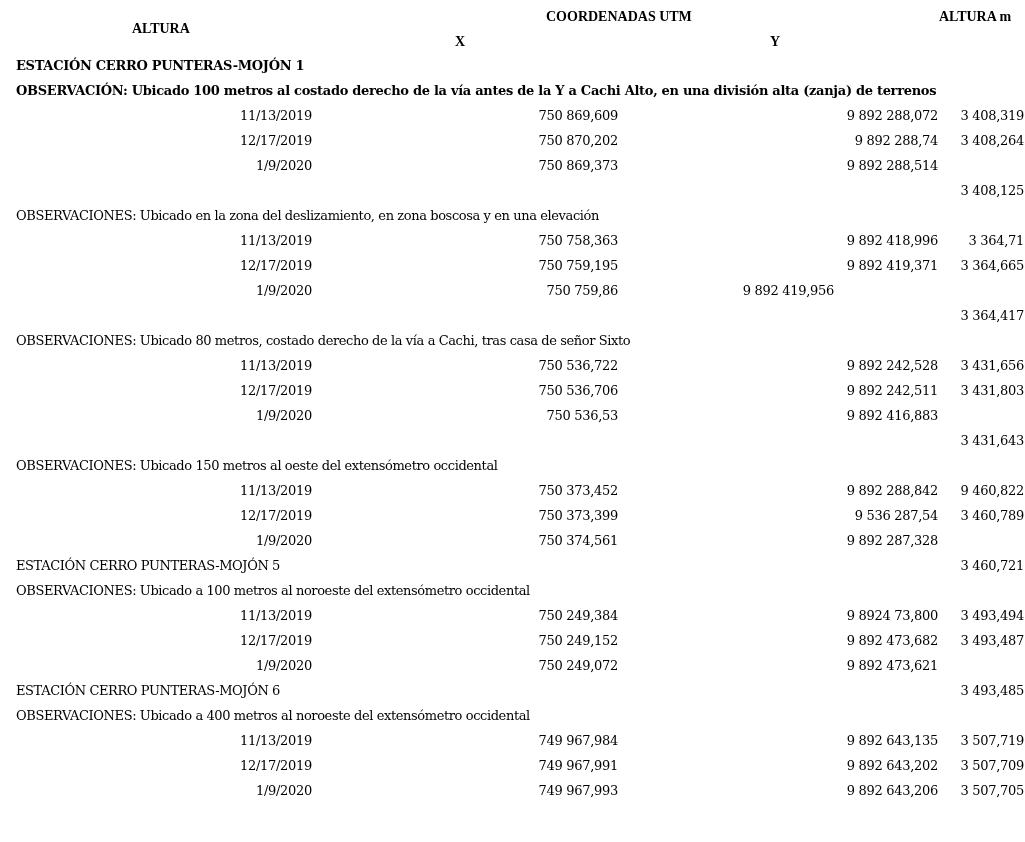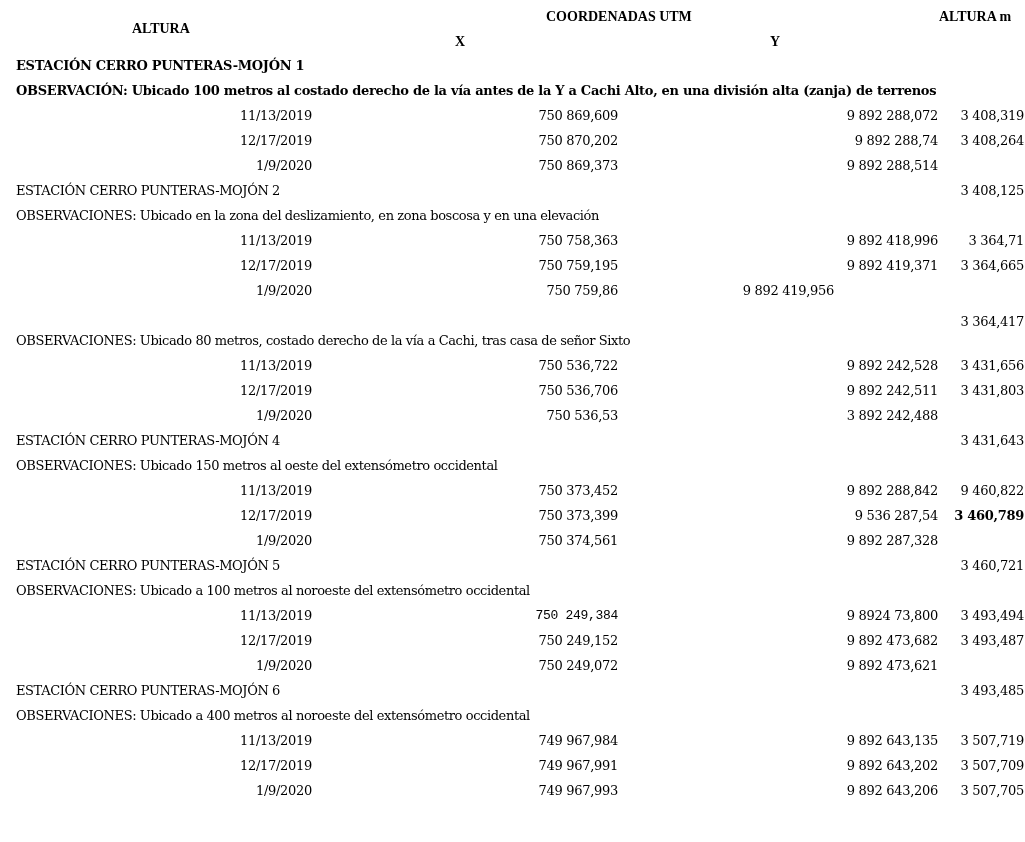--- a/index.html
+++ b/index.html
@@ -42,21 +42,20 @@
       <div class="cell r" style="right: 95px;">9 892 288,74</div>
       <div class="cell r" style="right: 9px;">3 408,264</div>
     </div>
     <div class="row" style="top: 154px;">
       <div class="cell r" style="right: 721px;">1/9/2020</div>
       <div class="cell r" style="right: 415px;">750 869,373</div>
       <div class="cell r" style="right: 95px; margin-left: 40px;">9 892 288,514</div>
       <div class="cell r" style="right: 9px;"></div>
     </div>
     <div class="row" style="top: 179px;">
-      <div class="full">ESTACIÓN CERRO PUNTERAS-MOJÓN 2</div>
       <div class="cell r" style="right: 9px;">3 408,125</div>
     </div>
     <div class="row" style="top: 204px;">
       <div class="full">OBSERVACIONES: Ubicado en la zona del deslizamiento, en zona boscosa y en una elevación</div>
     </div>
     <div class="row" style="top: 229px;">
       <div class="cell r" style="right: 721px;">11/13/2019</div>
       <div class="cell r" style="right: 415px;">750 758,363</div>
       <div class="cell r" style="right: 95px;">9 892 418,996</div>
       <div class="cell r" style="right: 9px;">3 364,71</div>
@@ -67,78 +66,77 @@
       <div class="cell r" style="right: 95px;">9 892 419,371</div>
       <div class="cell r" style="right: 9px;">3 364,665</div>
     </div>
     <div class="row" style="top: 279px;">
       <div class="cell r" style="right: 721px;">1/9/2020</div>
       <div class="cell r" style="right: 415px;">750 759,86</div>
       <div class="cell r" style="right: 199px;">9 892 419,956</div>
       <div class="cell r" style="right: 9px;"></div>
     </div>
     <div class="row" style="top: 304px;">
-      <div class="cell r" style="right: 9px; margin-top: 6px;">3 364,417</div>
+      <div class="cell r" style="right: 9px;">3 364,417</div>
     </div>
     <div class="row" style="top: 329px;">
       <div class="full">OBSERVACIONES: Ubicado 80 metros, costado derecho de la vía a Cachi, tras casa de señor Sixto</div>
     </div>
     <div class="row" style="top: 354px;">
       <div class="cell r" style="right: 721px;">11/13/2019</div>
       <div class="cell r" style="right: 415px;">750 536,722</div>
       <div class="cell r" style="right: 95px;">9 892 242,528</div>
       <div class="cell r" style="right: 9px;">3 431,656</div>
     </div>
     <div class="row" style="top: 379px;">
       <div class="cell r" style="right: 721px;">12/17/2019</div>
       <div class="cell r" style="right: 415px;">750 536,706</div>
       <div class="cell r" style="right: 95px;">9 892 242,511</div>
       <div class="cell r" style="right: 9px;">3 431,803</div>
     </div>
     <div class="row" style="top: 404px;">
       <div class="cell r" style="right: 721px;">1/9/2020</div>
       <div class="cell r" style="right: 415px;">750 536,53</div>
-      <div class="cell r" style="right: 95px;">3 892 242,488</div>
+      <div class="cell r" style="right: 95px;">9 892 416,883</div>
       <div class="cell r" style="right: 9px;"></div>
     </div>
     <div class="row" style="top: 429px;">
-      <div class="full">ESTACIÓN CERRO PUNTERAS-MOJÓN 4</div>
       <div class="cell r" style="right: 9px;">3 431,643</div>
     </div>
     <div class="row" style="top: 454px;">
       <div class="full">OBSERVACIONES: Ubicado 150 metros al oeste del extensómetro occidental</div>
     </div>
     <div class="row" style="top: 479px;">
       <div class="cell r" style="right: 721px;">11/13/2019</div>
       <div class="cell r" style="right: 415px;">750 373,452</div>
       <div class="cell r" style="right: 95px;">9 892 288,842</div>
       <div class="cell r" style="right: 9px;">9 460,822</div>
     </div>
     <div class="row" style="top: 504px;">
       <div class="cell r" style="right: 721px;">12/17/2019</div>
       <div class="cell r" style="right: 415px;">750 373,399</div>
       <div class="cell r" style="right: 95px;">9 536 287,54</div>
-      <div class="cell r" style="right: 9px; font-weight: bold;">3 460,789</div>
+      <div class="cell r" style="right: 9px;">3 460,789</div>
     </div>
     <div class="row" style="top: 529px;">
       <div class="cell r" style="right: 721px;">1/9/2020</div>
       <div class="cell r" style="right: 415px;">750 374,561</div>
       <div class="cell r" style="right: 95px;">9 892 287,328</div>
       <div class="cell r" style="right: 9px;"></div>
     </div>
     <div class="row" style="top: 554px;">
       <div class="full">ESTACIÓN CERRO PUNTERAS-MOJÓN 5</div>
       <div class="cell r" style="right: 9px;">3 460,721</div>
     </div>
     <div class="row" style="top: 579px;">
       <div class="full">OBSERVACIONES: Ubicado a 100 metros al noroeste del extensómetro occidental</div>
     </div>
     <div class="row" style="top: 604px;">
       <div class="cell r" style="right: 721px;">11/13/2019</div>
-      <div class="cell r" style="right: 415px; font-family: Liberation Mono, monospace;">750 249,384</div>
+      <div class="cell r" style="right: 415px;">750 249,384</div>
       <div class="cell r" style="right: 95px;">9 8924 73,800</div>
       <div class="cell r" style="right: 9px;">3 493,494</div>
     </div>
     <div class="row" style="top: 629px;">
       <div class="cell r" style="right: 721px;">12/17/2019</div>
       <div class="cell r" style="right: 415px;">750 249,152</div>
       <div class="cell r" style="right: 95px;">9 892 473,682</div>
       <div class="cell r" style="right: 9px;">3 493,487</div>
     </div>
     <div class="row" style="top: 654px;">

